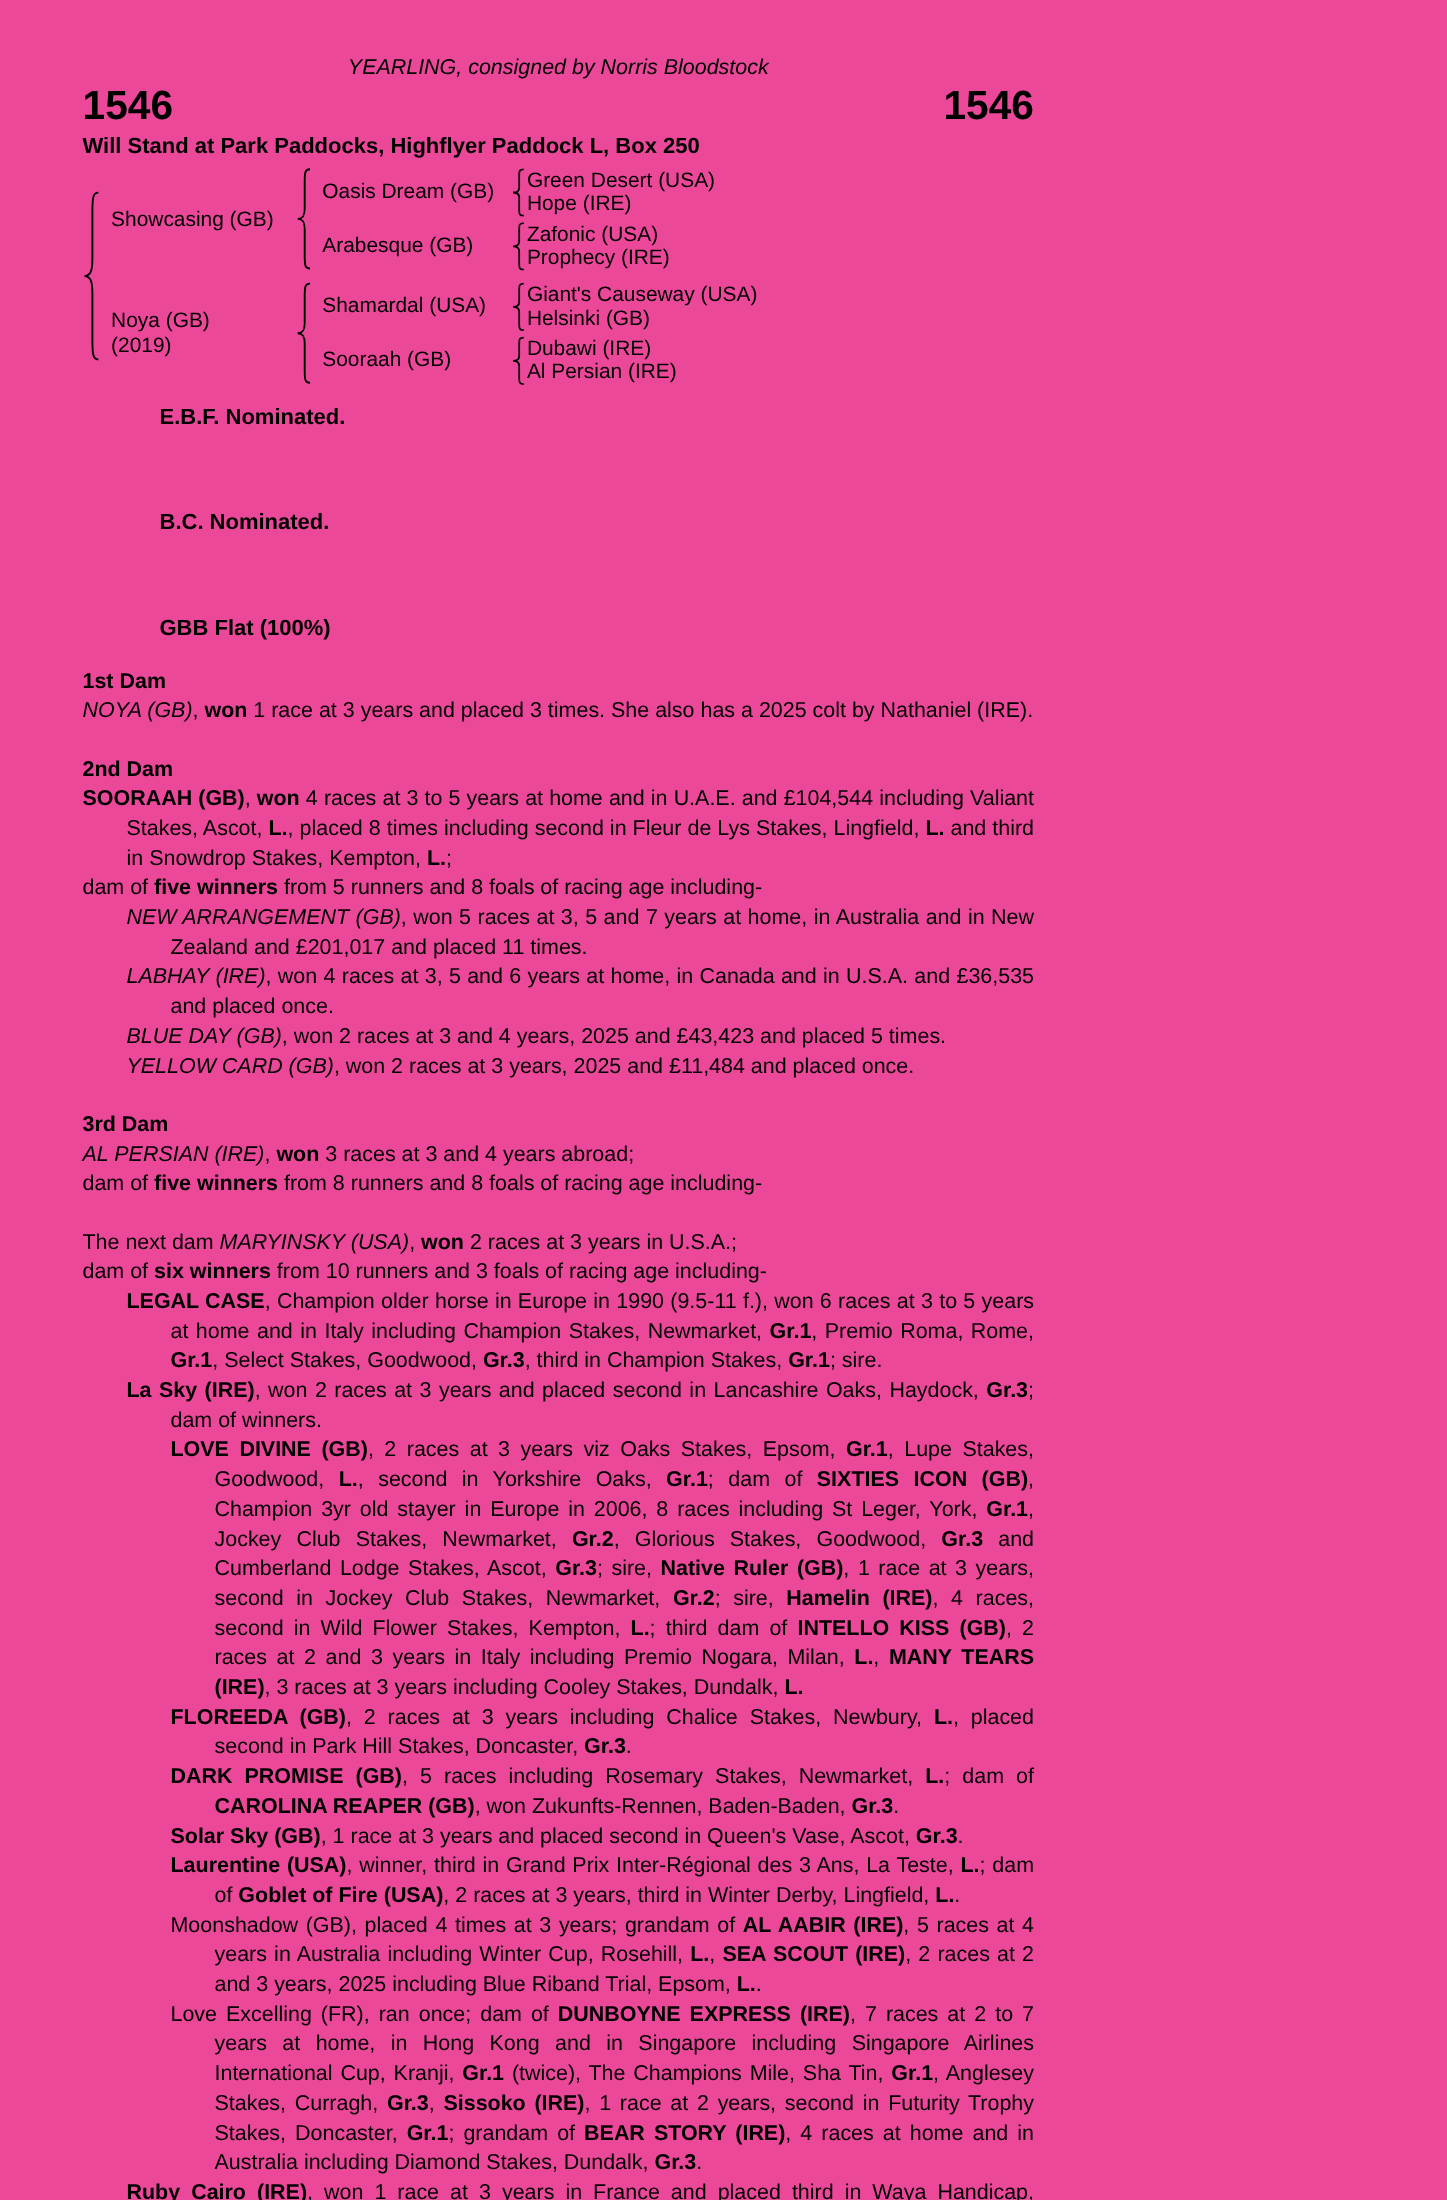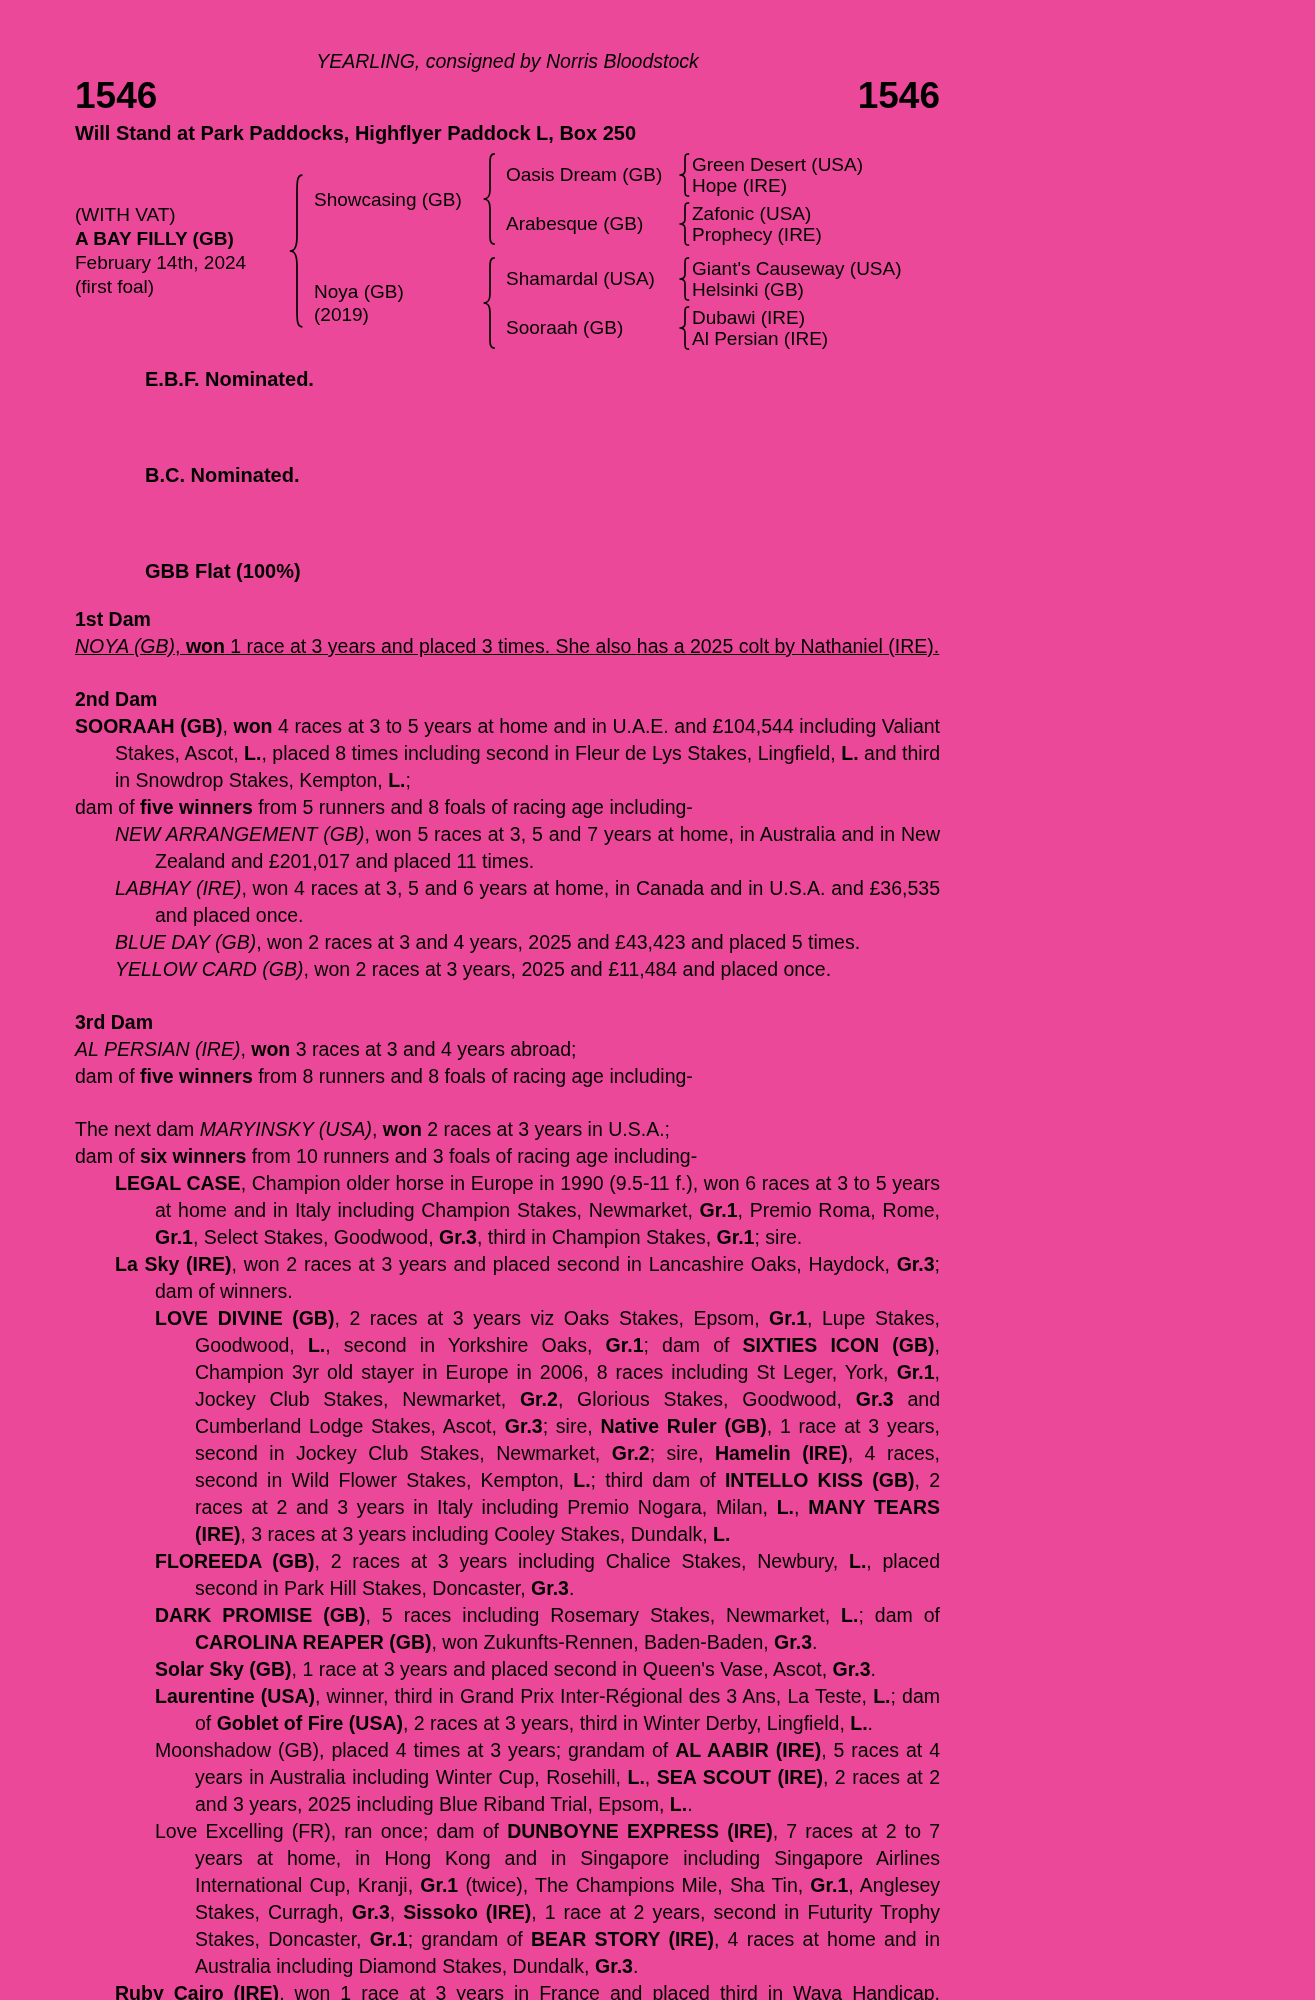--- a/index.html
+++ b/index.html
@@ -48,26 +48,20 @@
     <div class="consignor">YEARLING, consigned by Norris Bloodstock</div>
 
     <div class="lot-row">
       <span class="lot">1546</span>
       <span class="lot">1546</span>
     </div>
 
     <div class="stand">Will Stand at Park Paddocks, Highflyer Paddock L, Box 250</div>
 
     <div class="ped">
-      <div class="subject">
-        <div>(WITH VAT)</div>
-        <div class="sname">A BAY FILLY (GB)</div>
-        <div>February 14th, 2024</div>
-        <div>(first foal)</div>
-      </div>
 
       <svg class="brace" width="18" height="158" viewBox="0 0 20 100" preserveAspectRatio="none">
         <path d="M16,2 C10,2 10,6 10,14 L10,40 C10,47 8,50 2,50 C8,50 10,53 10,60 L10,86 C10,94 10,98 16,98" fill="none" stroke="#000" stroke-width="1.7" vector-effect="non-scaling-stroke"></path>
       </svg>
 
       <div class="gen2col">
 
         <div class="half">
           <div class="g2name">Showcasing (GB)</div>
           <svg class="brace" width="16" height="94" viewBox="0 0 20 100" preserveAspectRatio="none">
@@ -133,21 +127,21 @@
     </div>
 
     <div class="noms">
       <span>E.B.F. Nominated.</span>
       <span>B.C. Nominated.</span>
       <span>GBB Flat (100%)</span>
     </div>
 
     <div>
         <div class="para" style="padding-left: 0px; text-indent: 0px;"><span class="seg-b">1st Dam</span></div>
-        <div class="para" style="padding-left: 40px; text-indent: -40px; text-decoration: underline;"><span class="seg-i">NOYA (GB)</span><span class="seg-n">, </span><span class="seg-b">won</span><span class="seg-n"> 1 race at 3 years and placed 3 times. She also has a 2025 colt by Nathaniel (IRE).</span></div>
+        <div class="para" style="padding-left: 40px; text-indent: -40px;"><span class="seg-i">NOYA (GB)</span><span class="seg-n">, </span><span class="seg-b">won</span><span class="seg-n"> 1 race at 3 years and placed 3 times. She also has a 2025 colt by Nathaniel (IRE).</span></div>
         <div class="para gap" style="padding-left: 0px; text-indent: 0px;"><span class="seg-b">2nd Dam</span></div>
         <div class="para" style="padding-left: 40px; text-indent: -40px;"><span class="seg-b">SOORAAH (GB)</span><span class="seg-n">, </span><span class="seg-b">won</span><span class="seg-n"> 4 races at 3 to 5 years at home and in U.A.E. and £104,544 including Valiant Stakes, Ascot, </span><span class="seg-b">L.</span><span class="seg-n">, placed 8 times including second in Fleur de Lys Stakes, Lingfield, </span><span class="seg-b">L.</span><span class="seg-n"> and third in Snowdrop Stakes, Kempton, </span><span class="seg-b">L.</span><span class="seg-n">;</span></div>
         <div class="para" style="padding-left: 40px; text-indent: -40px;"><span class="seg-n">dam of </span><span class="seg-b">five winners</span><span class="seg-n"> from 5 runners and 8 foals of racing age including-</span></div>
         <div class="para" style="padding-left: 80px; text-indent: -40px;"><span class="seg-i">NEW ARRANGEMENT (GB)</span><span class="seg-n">, won 5 races at 3, 5 and 7 years at home, in Australia and in New Zealand and £201,017 and placed 11 times.</span></div>
         <div class="para" style="padding-left: 80px; text-indent: -40px;"><span class="seg-i">LABHAY (IRE)</span><span class="seg-n">, won 4 races at 3, 5 and 6 years at home, in Canada and in U.S.A. and £36,535 and placed once.</span></div>
         <div class="para" style="padding-left: 80px; text-indent: -40px;"><span class="seg-i">BLUE DAY (GB)</span><span class="seg-n">, won 2 races at 3 and 4 years, 2025 and £43,423 and placed 5 times.</span></div>
         <div class="para" style="padding-left: 80px; text-indent: -40px;"><span class="seg-i">YELLOW CARD (GB)</span><span class="seg-n">, won 2 races at 3 years, 2025 and £11,484 and placed once.</span></div>
         <div class="para gap" style="padding-left: 0px; text-indent: 0px;"><span class="seg-b">3rd Dam</span></div>
         <div class="para" style="padding-left: 40px; text-indent: -40px;"><span class="seg-i">AL PERSIAN (IRE)</span><span class="seg-n">, </span><span class="seg-b">won</span><span class="seg-n"> 3 races at 3 and 4 years abroad;</span></div>
         <div class="para" style="padding-left: 40px; text-indent: -40px;"><span class="seg-n">dam of </span><span class="seg-b">five winners</span><span class="seg-n"> from 8 runners and 8 foals of racing age including-</span></div>

